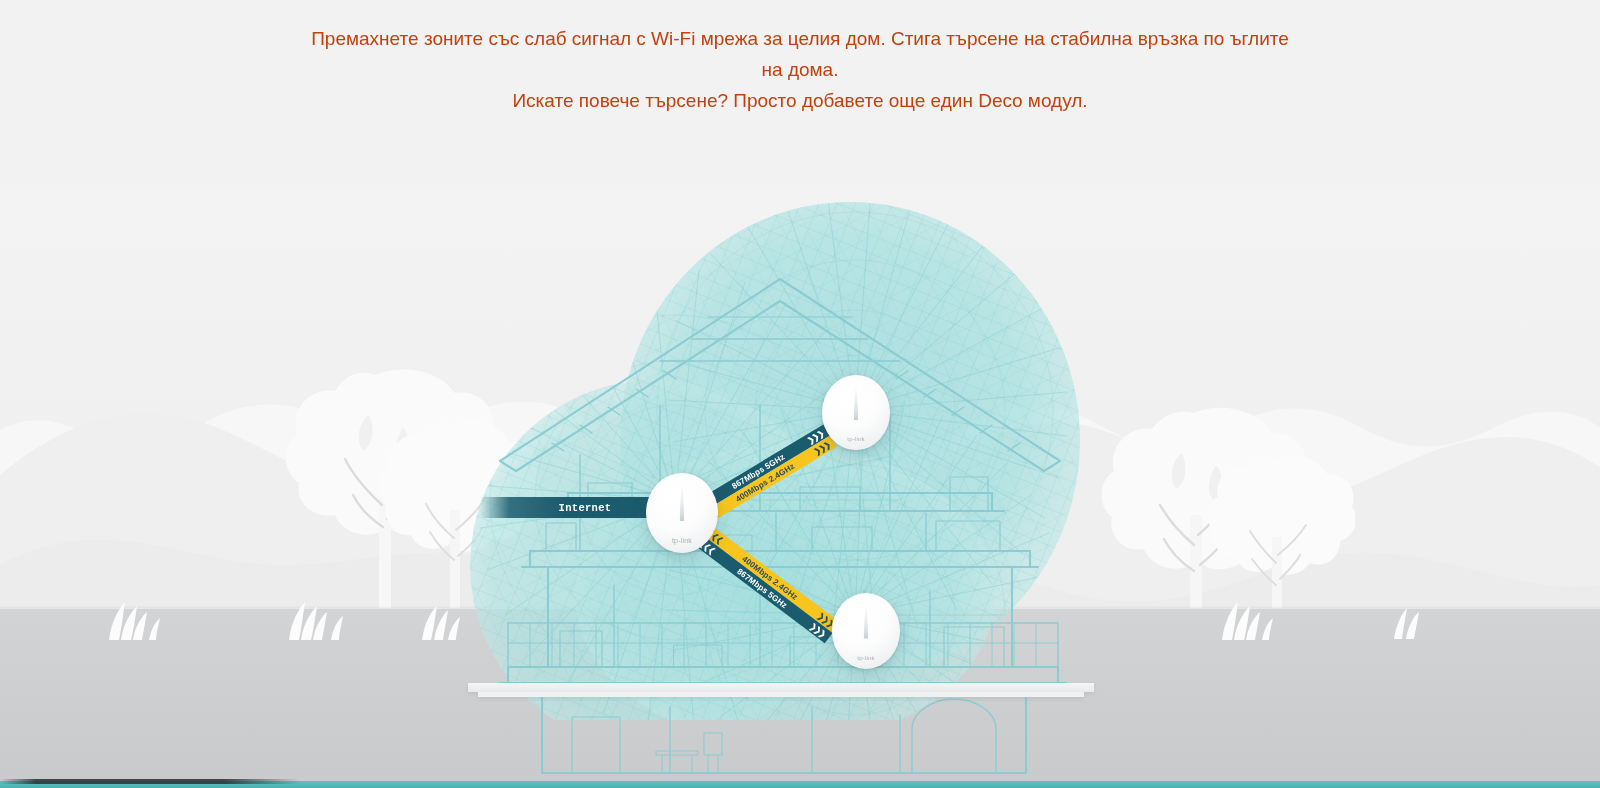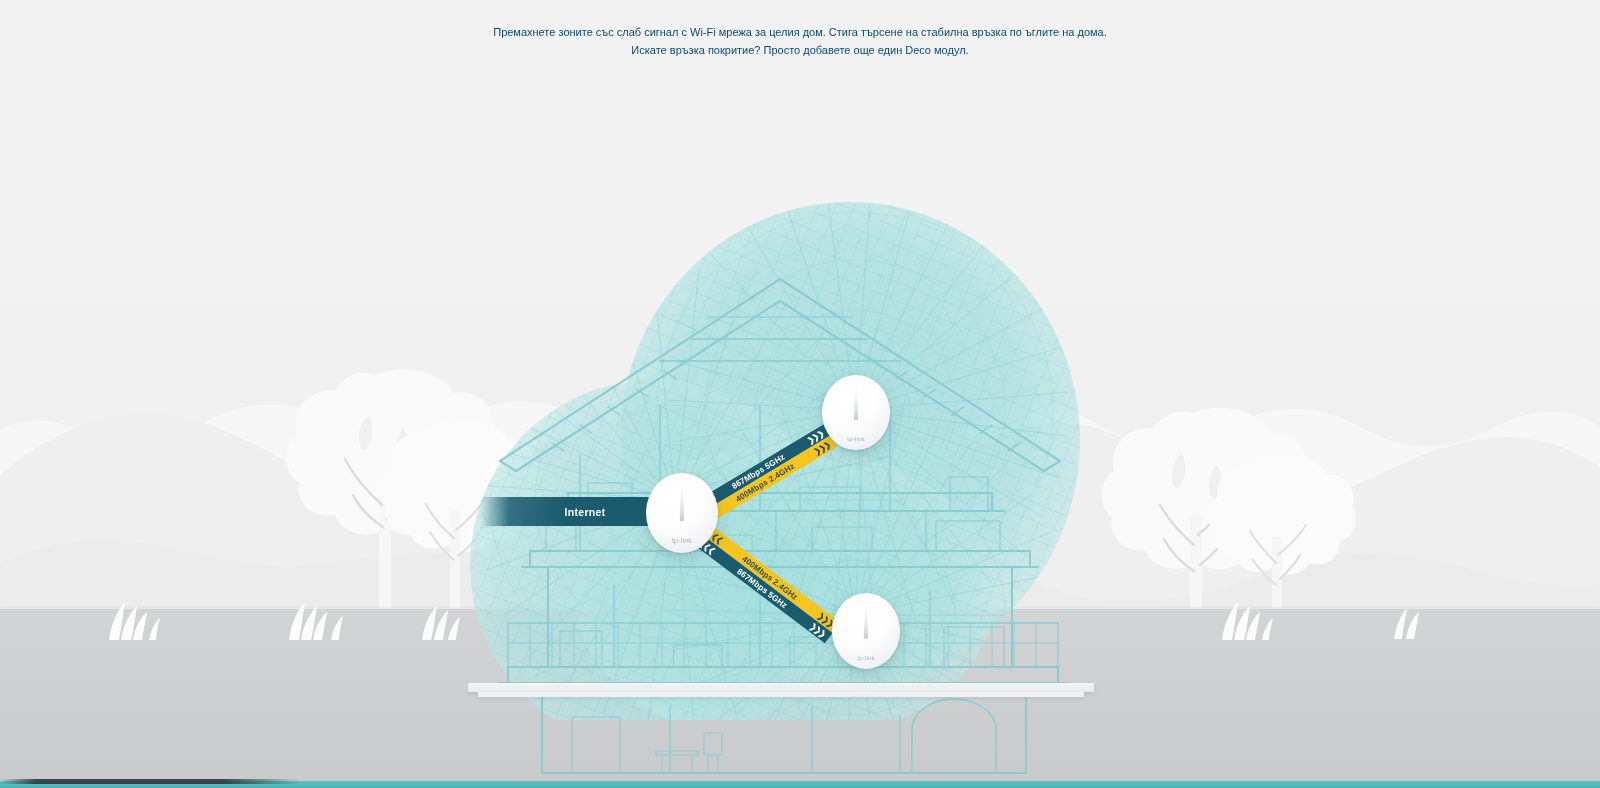--- a/index.html
+++ b/index.html
@@ -17,24 +17,24 @@
   .page-title {
     margin-top:52px;
     font-size:41px;
     font-weight:400;
     letter-spacing:.4px;
     color:#3c3c3c;
     line-height:1.12;
   }
   .page-subtitle {
     margin-top:24px;
-    font-size:11px;
+    font-size:19px;
     font-weight:400;
     line-height:1.62;
-    color:#0c4a6e;
+    color:#c2410c;
     max-width:1000px;
     margin-left:auto; margin-right:auto;
   }
   .page-subtitle .ln { display:block; }
 
   
   .scene { position:absolute; left:0; top:185px; width:1600px; height:603px; overflow:hidden; }
 
   
   .sky { position:absolute; inset:0; background:linear-gradient(180deg,#f3f3f3 0%, #efefef 55%, #ececec 100%); }
@@ -118,42 +118,42 @@
   .band-label.on-yellow { color:#2e4f57; }
   .chev { position:absolute; top:50%; transform:translateY(-50%); font-size:8px; font-weight:900; letter-spacing:-1px; }
   .chev.left { left:5px; }
   .chev.right { right:5px; }
   .chev.on-teal { color:#ffffff; }
   .chev.on-yellow { color:#2e4f57; }
 
   
   .internet-band {
     position:absolute; z-index:22;
-    height:29px;
+    height:21px;
     background:linear-gradient(90deg, rgba(27,91,110,0) 0%, rgba(27,91,110,.85) 14%, #1b5b6e 40%, #1b5b6e 100%);
-    display:flex; align-items:center; justify-content:center;
+    display:flex; align-items:center; justify-content:center;font-family:Liberation Mono, monospace;
   }
   .internet-label { color:#fff; font-size:10.5px; font-weight:600; letter-spacing:.3px; }
 
   
   .house-base {
     position:absolute; z-index:16;
     background:linear-gradient(180deg,#f4f5f6 0%, #e9eaec 100%);
     box-shadow:0 2px 4px rgba(0,0,0,.07);
   }
 </style>
 </head>
 <body>
 
 <div class="page">
 
   <div class="header">
     <div class="page-subtitle">
       <span class="ln">Премахнете зоните със слаб сигнал с Wi-Fi мрежа за целия дом. Стига търсене на стабилна връзка по ъглите на дома.</span>
-      <span class="ln">Искате връзка покритие? Просто добавете още един Deco модул.</span>
+      <span class="ln">Искате повече търсене? Просто добавете още един Deco модул.</span>
     </div>
   </div>
 
   <div class="scene">
 
     <div class="sky"></div>
 
     <div class="hill" style="top:95px;height:420px;">
       <svg viewBox="0 0 1600 420" preserveAspectRatio="none">
         <path d="M0,150 C60,120 90,170 140,165 C200,158 215,120 280,125 C330,129 345,165 400,160

